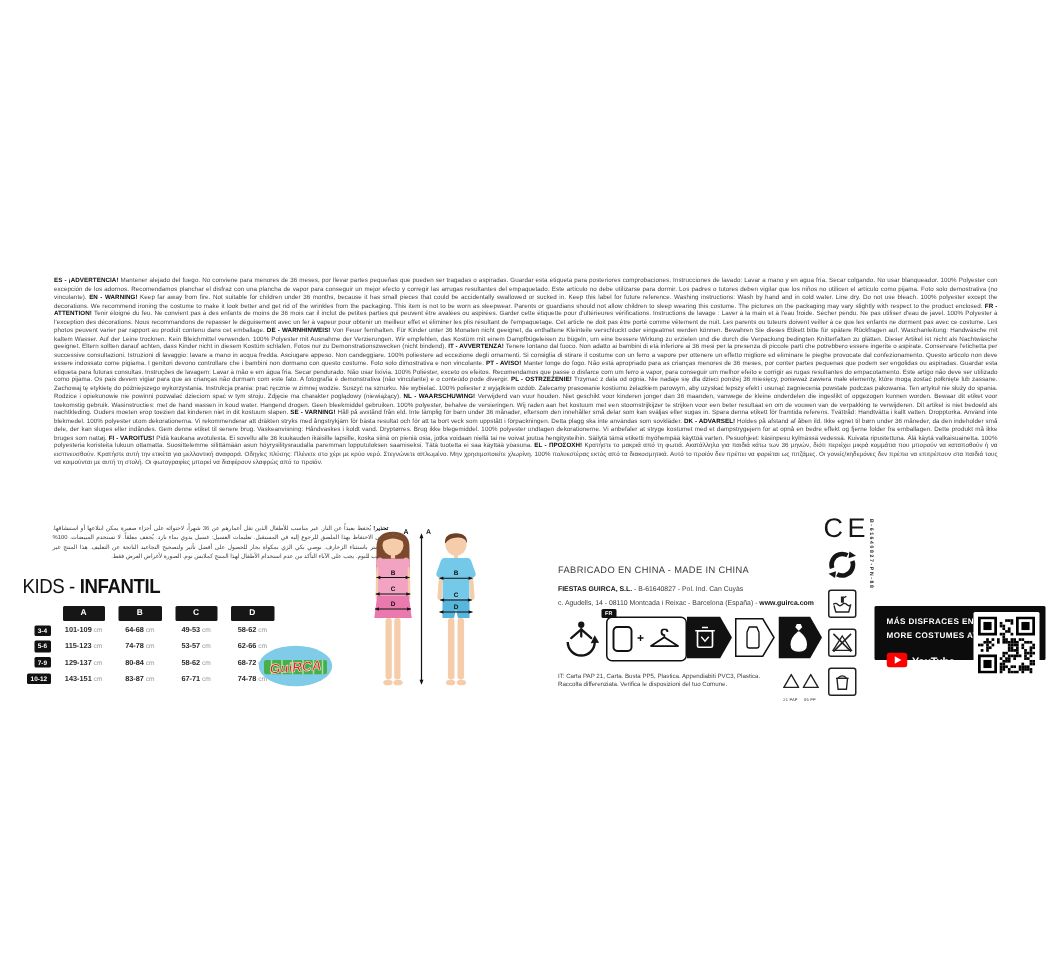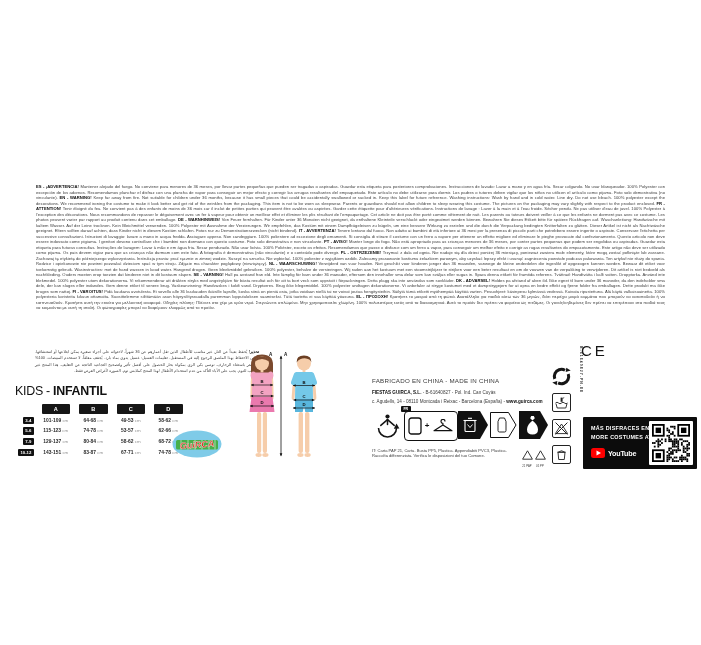--- a/index.html
+++ b/index.html
@@ -53,30 +53,30 @@
     font-weight:700;padding:1px 2.4px;border-radius:1px;z-index:2;}
   .pack-card{position:absolute;left:404px;top:411px;width:52px;height:28px;border:1.4px solid #111;
     border-radius:4px;display:flex;align-items:center;justify-content:center;gap:3px;background:#fff;}
   .plus{font-size:8px;font-weight:700;color:#111;line-height:1;}
   .disposal-text{position:absolute;left:372px;top:448px;width:144px;font-size:4.1px;
     line-height:5.2px;color:#3c3c3c;text-align:left;}
   .tri-badge{position:absolute;top:446px;width:12px;text-align:center;}
   .tri-badge .cap{display:block;font-size:2.7px;color:#333;margin-top:.5px;letter-spacing:.1px;}
 
   
-  .ce-mark{position:absolute;left:549px;top:342px;font-size:15px;font-weight:400;
-    letter-spacing:3px;color:#161616;margin-left:32px;}
+  .ce-mark{position:absolute;left:549px;top:342px;font-size:18px;font-weight:400;
+    letter-spacing:3px;color:#161616;}
   .green-dot{position:absolute;left:551px;top:366px;}
   .care-box{position:absolute;left:552px;width:17px;height:17px;border:1.1px solid #222;
     border-radius:2px;display:flex;align-items:center;justify-content:center;background:#fff;}
   .vertical-code{position:absolute;left:579px;top:346px;height:92px;writing-mode:vertical-rl;
     font-size:3.4px;font-weight:700;letter-spacing:1.1px;color:#222;}
 
   
-  .promo-box{position:absolute;left:583px;top:417px;width:114px;height:52px;background:#0c0c0c;
+  .promo-box{position:absolute;left:583px;top:404px;width:114px;height:36px;background:#0c0c0c;
     border-radius:1px;}
   .promo-lines{position:absolute;left:8px;top:7px;color:#fff;font-weight:700;font-size:5.4px;
     letter-spacing:.3px;line-height:9px;white-space:nowrap;}
   .yt-row{position:absolute;left:8px;top:31px;display:flex;align-items:center;gap:3px;}
   .yt-label{color:#fff;font-weight:700;font-size:7.2px;letter-spacing:-.2px;}
   .qr-wrap{position:absolute;right:4px;top:4px;width:44px;height:44px;background:#fff;
     border-radius:1px;display:flex;align-items:center;justify-content:center;}
 </style>
 </head>
 <body>

